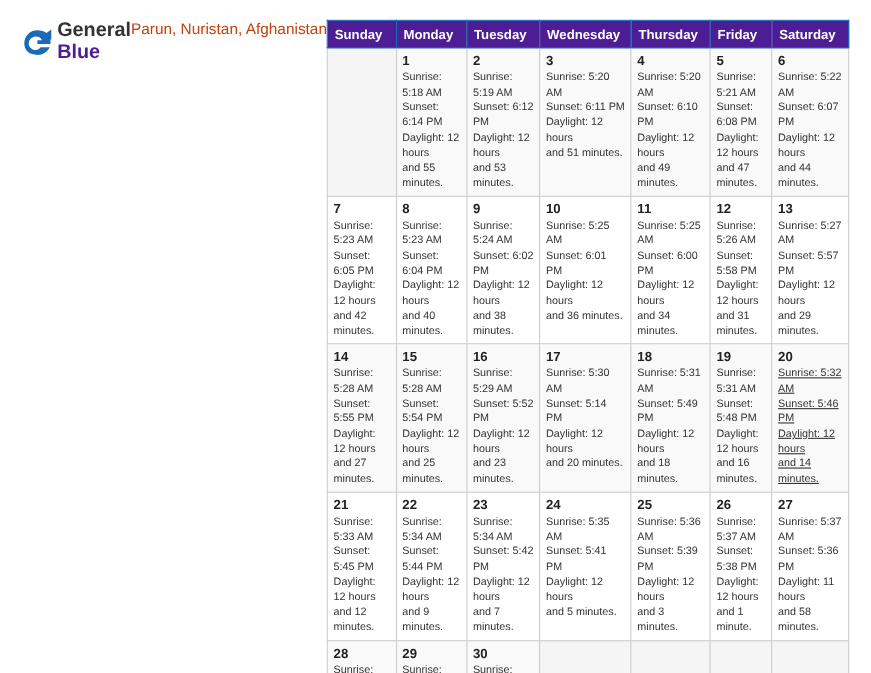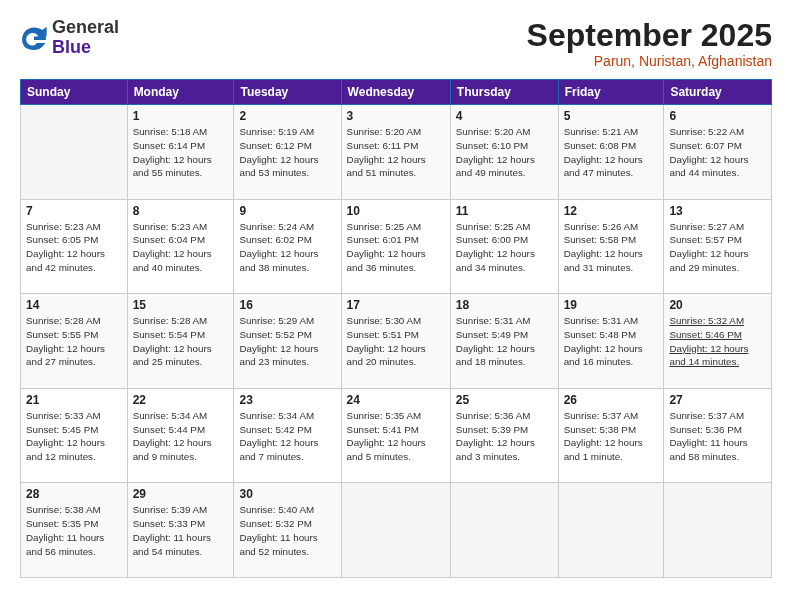--- a/index.html
+++ b/index.html
@@ -8,21 +8,21 @@
       height: 612px;
       font-family: Arial, sans-serif;
       background: #fff;
       overflow: hidden;
     }
     .page {
       width: 792px;
       height: 590px;
       padding: 18px 20px 12px 20px;
       display: flex;
-      flex-direction: column;
+      flex-direction: row;
     }
     .header {
       display: flex;
       justify-content: space-between;
       align-items: flex-start;
       margin-bottom: 10px;
     }
     .logo {
       display: flex;
       align-items: center;
@@ -108,21 +108,20 @@
         <path d="M30 10 L38 4 L38 18 Z" fill="#1a6ab5"></path>
       </svg>
       <div>
         <div class="logo-text">
           <span class="logo-general">General</span><br>
           <span class="logo-blue">Blue</span>
         </div>
       </div>
     </div>
     <div class="title-block">
-      <div class="month-title">September 2025</div>
       <div class="location">Parun, Nuristan, Afghanistan</div>
     </div>
   </div>
 
   <table class="calendar">
     <thead>
       <tr>
       <th>Sunday</th>
           <th>Monday</th>
           <th>Tuesday</th>
@@ -247,21 +246,21 @@
           <td>
             <span class="day-num">16</span>
             <div class="day-info" style="white-space: pre-line;">Sunrise: 5:29 AM
 Sunset: 5:52 PM
 Daylight: 12 hours
 and 23 minutes.</div>
           </td>
           <td>
             <span class="day-num">17</span>
             <div class="day-info" style="white-space: pre-line;">Sunrise: 5:30 AM
-Sunset: 5:51 PM
+Sunset: 5:14 PM
 Daylight: 12 hours
 and 20 minutes.</div>
           </td>
           <td>
             <span class="day-num">18</span>
             <div class="day-info" style="white-space: pre-line;">Sunrise: 5:31 AM
 Sunset: 5:49 PM
 Daylight: 12 hours
 and 18 minutes.</div>
           </td>

